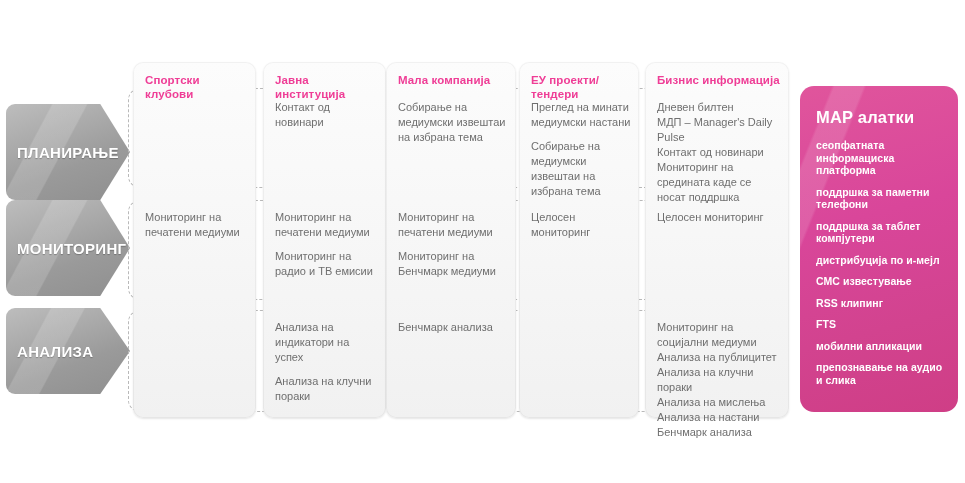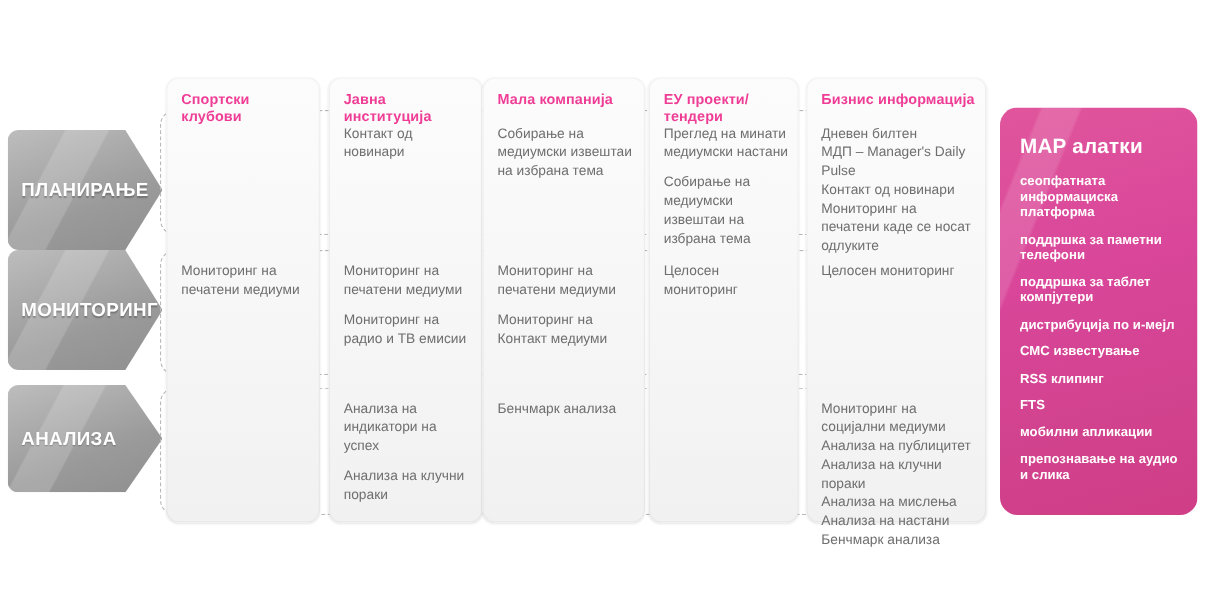--- a/index.html
+++ b/index.html
@@ -194,21 +194,21 @@
       </div>
   </div>
 
   <div class="col-card c2">
     <div class="col-head">Мала компанија</div>
     <div class="cell row1">
         <p>Собирање на медиумски извештаи на избрана тема</p>
       </div>
     <div class="cell row2">
         <p>Мониторинг на печатени медиуми</p>
-        <p>Мониторинг на Контакт медиуми</p>
+        <p>Мониторинг на Бенчмарк медиуми</p>
       </div>
     <div class="cell row3">
         <p>Бенчмарк анализа</p>
       </div>
   </div>
 
   <div class="col-card c3">
     <div class="col-head">ЕУ проекти/тендери</div>
     <div class="cell row1">
         <p>Преглед на минати медиумски настани</p>
@@ -219,21 +219,21 @@
       </div>
     <div class="cell row3"></div>
   </div>
 
   <div class="col-card c4">
     <div class="col-head">Бизнис информација</div>
     <div class="cell row1 tight">
         <p>Дневен билтен</p>
         <p>МДП – Manager's Daily Pulse</p>
         <p>Контакт од новинари</p>
-        <p>Мониторинг на печатени каде се носат одлуките</p>
+        <p>Мониторинг на средината каде се носат поддршка</p>
       </div>
     <div class="cell row2">
         <p>Целосен мониторинг</p>
       </div>
     <div class="cell row3 tight">
         <p>Мониторинг на социјални медиуми</p>
         <p>Анализа на публицитет</p>
         <p>Анализа на клучни пораки</p>
         <p>Анализа на мислења</p>
         <p>Анализа на настани</p>

